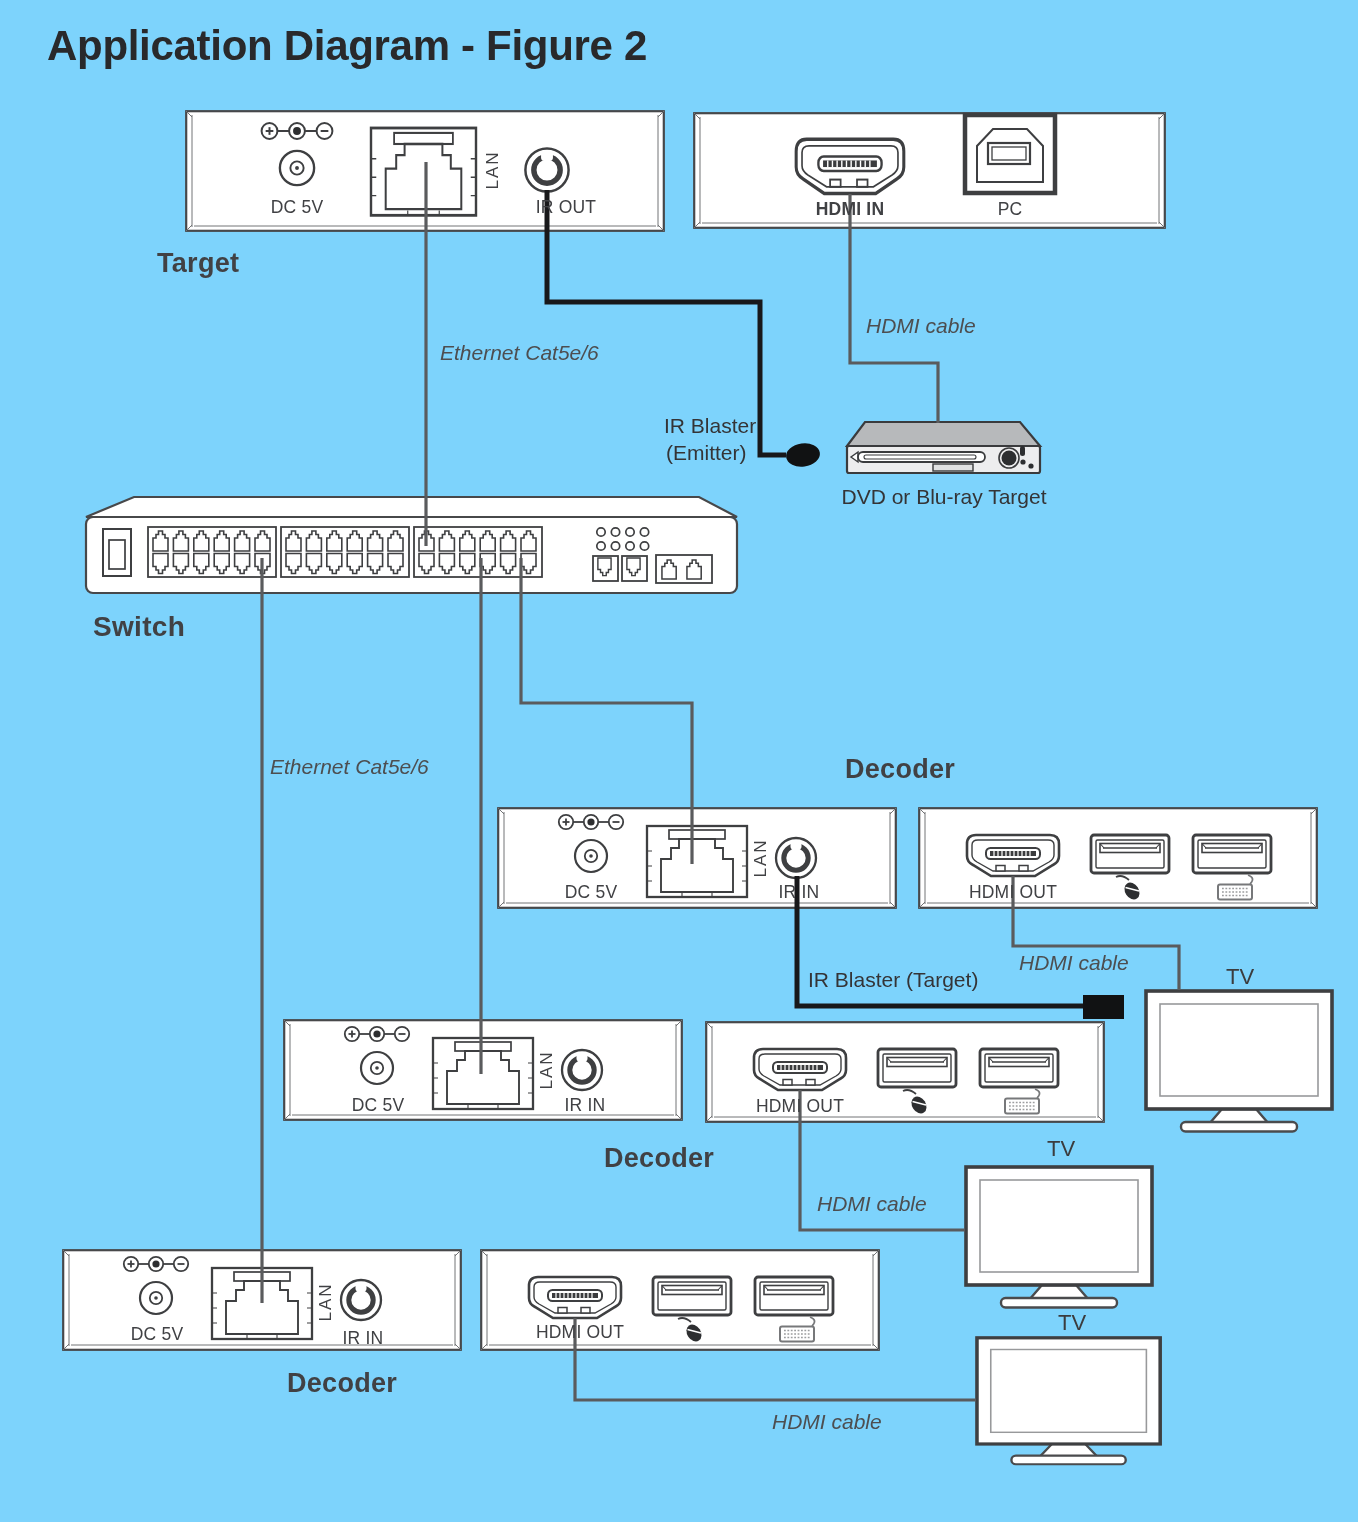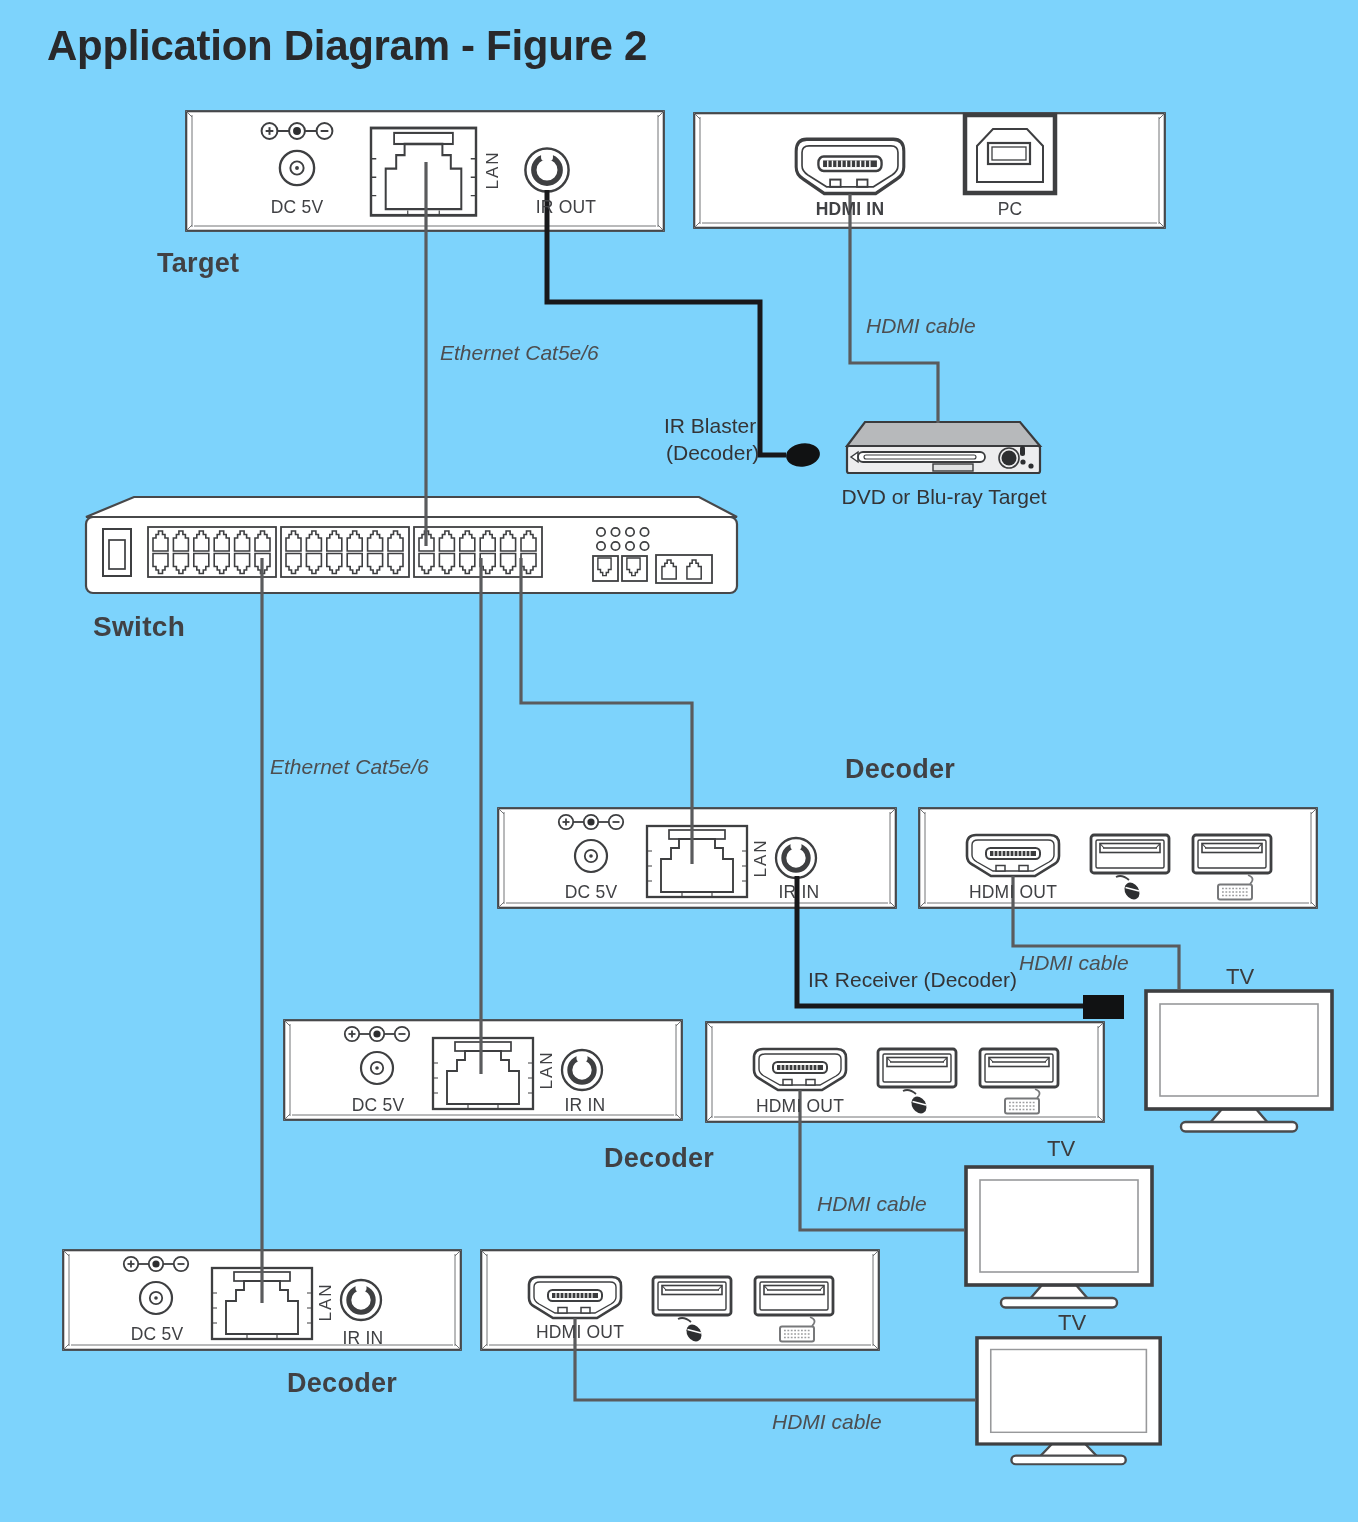--- a/index.html
+++ b/index.html
@@ -257,33 +257,33 @@
 <span class="lbl port c" style="left:566px;top:197px;">IR OUT</span>
 <span class="lbl devname" style="left:157px;top:248px;">Target</span>
 
 <span class="lbl port c" style="left:850px;top:199px;font-weight:bold;">HDMI IN</span>
 <span class="lbl port c" style="left:1010px;top:199px;">PC</span>
 
 <span class="lbl cable" style="left:440px;top:341px;">Ethernet Cat5e/6</span>
 <span class="lbl cable" style="left:866px;top:314px;">HDMI cable</span>
 
 <span class="lbl note" style="left:664px;top:414px;">IR Blaster</span>
-<span class="lbl note" style="left:666px;top:441px;">(Decoder)</span>
+<span class="lbl note" style="left:666px;top:441px;">(Emitter)</span>
 <span class="lbl note c" style="left:944px;top:485px;">DVD or Blu-ray Target</span>
 
 <span class="lbl devname" style="left:93px;top:611px;font-size:28px;">Switch</span>
 <span class="lbl cable" style="left:270px;top:755px;">Ethernet Cat5e/6</span>
 
 <span class="lbl devname" style="left:845px;top:754px;">Decoder</span>
 <span class="lbl port c" style="left:591px;top:882px;">DC 5V</span>
 <span class="lbl vert" style="left:761px;top:858px;">LAN</span>
 <span class="lbl port c" style="left:799px;top:882px;">IR IN</span>
 <span class="lbl port c" style="left:1013px;top:882px;">HDMI OUT</span>
 
-<span class="lbl note" style="left:808px;top:968px;">IR Receiver (Decoder)</span>
+<span class="lbl note" style="left:808px;top:968px;">IR Blaster (Target)</span>
 <span class="lbl cable" style="left:1019px;top:951px;">HDMI cable</span>
 <span class="lbl tvlbl c" style="left:1240px;top:964px;">TV</span>
 
 <span class="lbl devname" style="left:604px;top:1143px;">Decoder</span>
 <span class="lbl port c" style="left:378px;top:1095px;">DC 5V</span>
 <span class="lbl vert" style="left:547px;top:1070px;">LAN</span>
 <span class="lbl port c" style="left:585px;top:1095px;">IR IN</span>
 <span class="lbl port c" style="left:800px;top:1096px;">HDMI OUT</span>
 <span class="lbl cable" style="left:817px;top:1192px;">HDMI cable</span>
 <span class="lbl tvlbl c" style="left:1061px;top:1136px;">TV</span>

